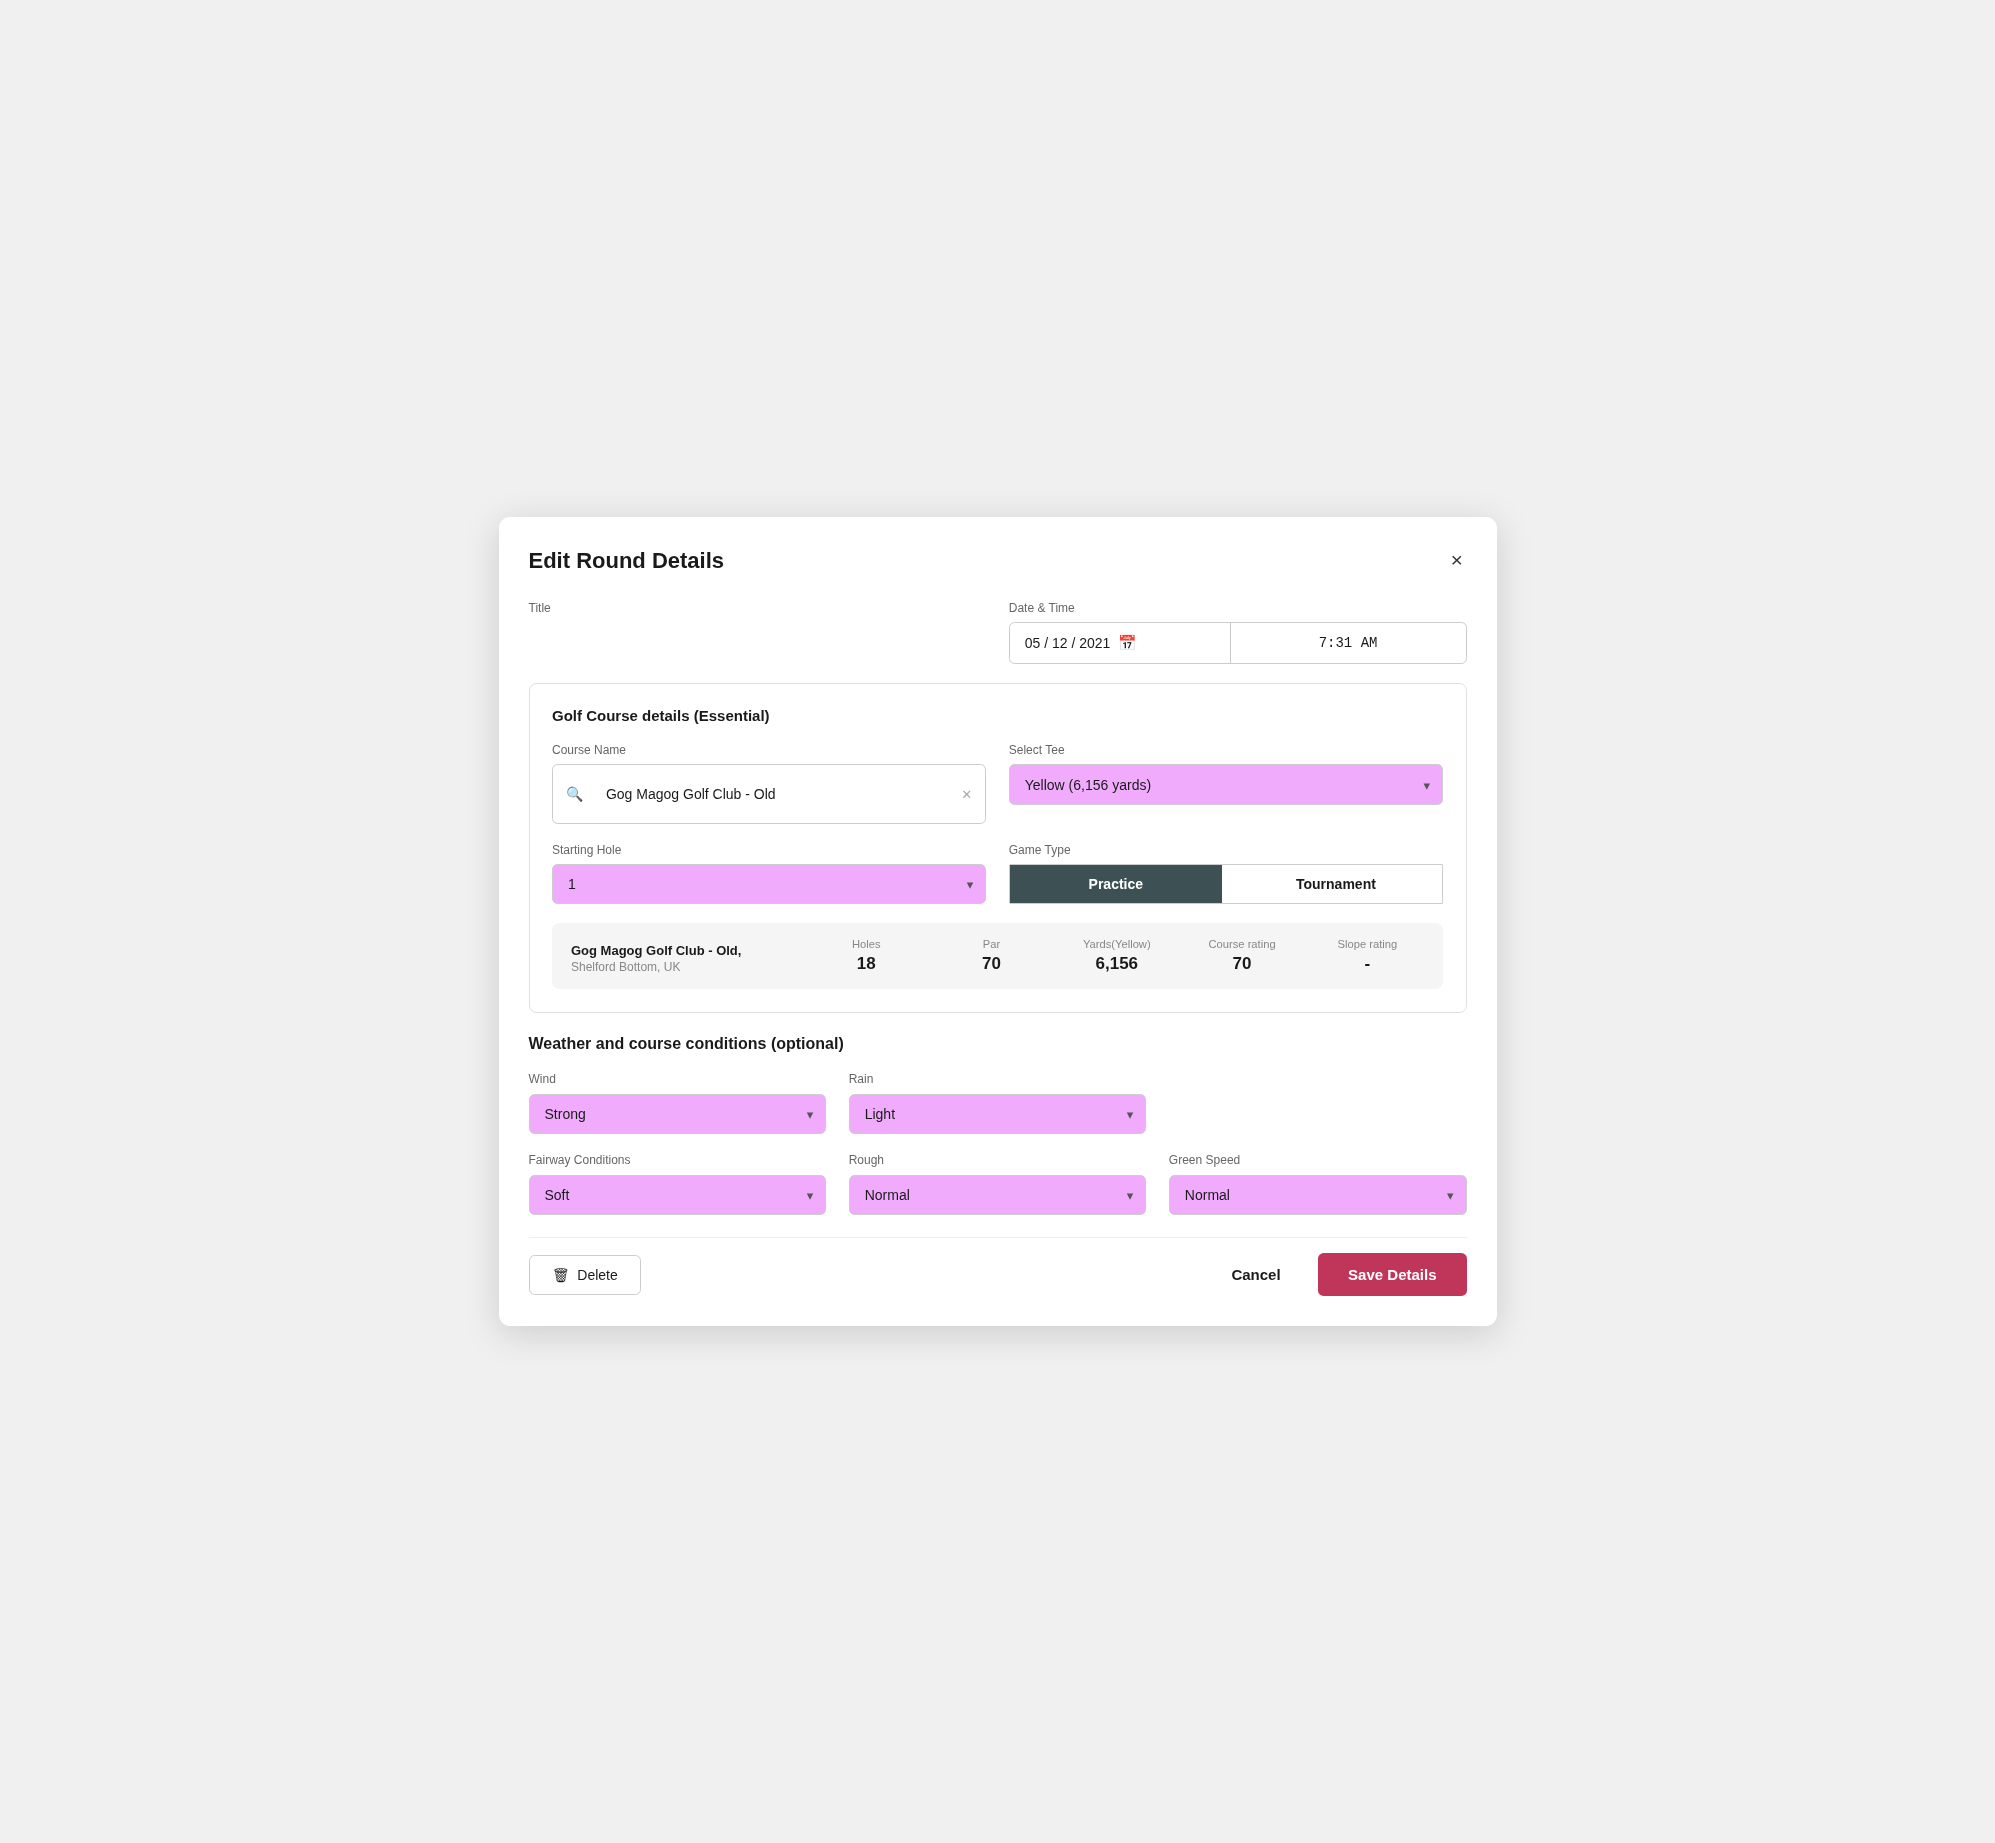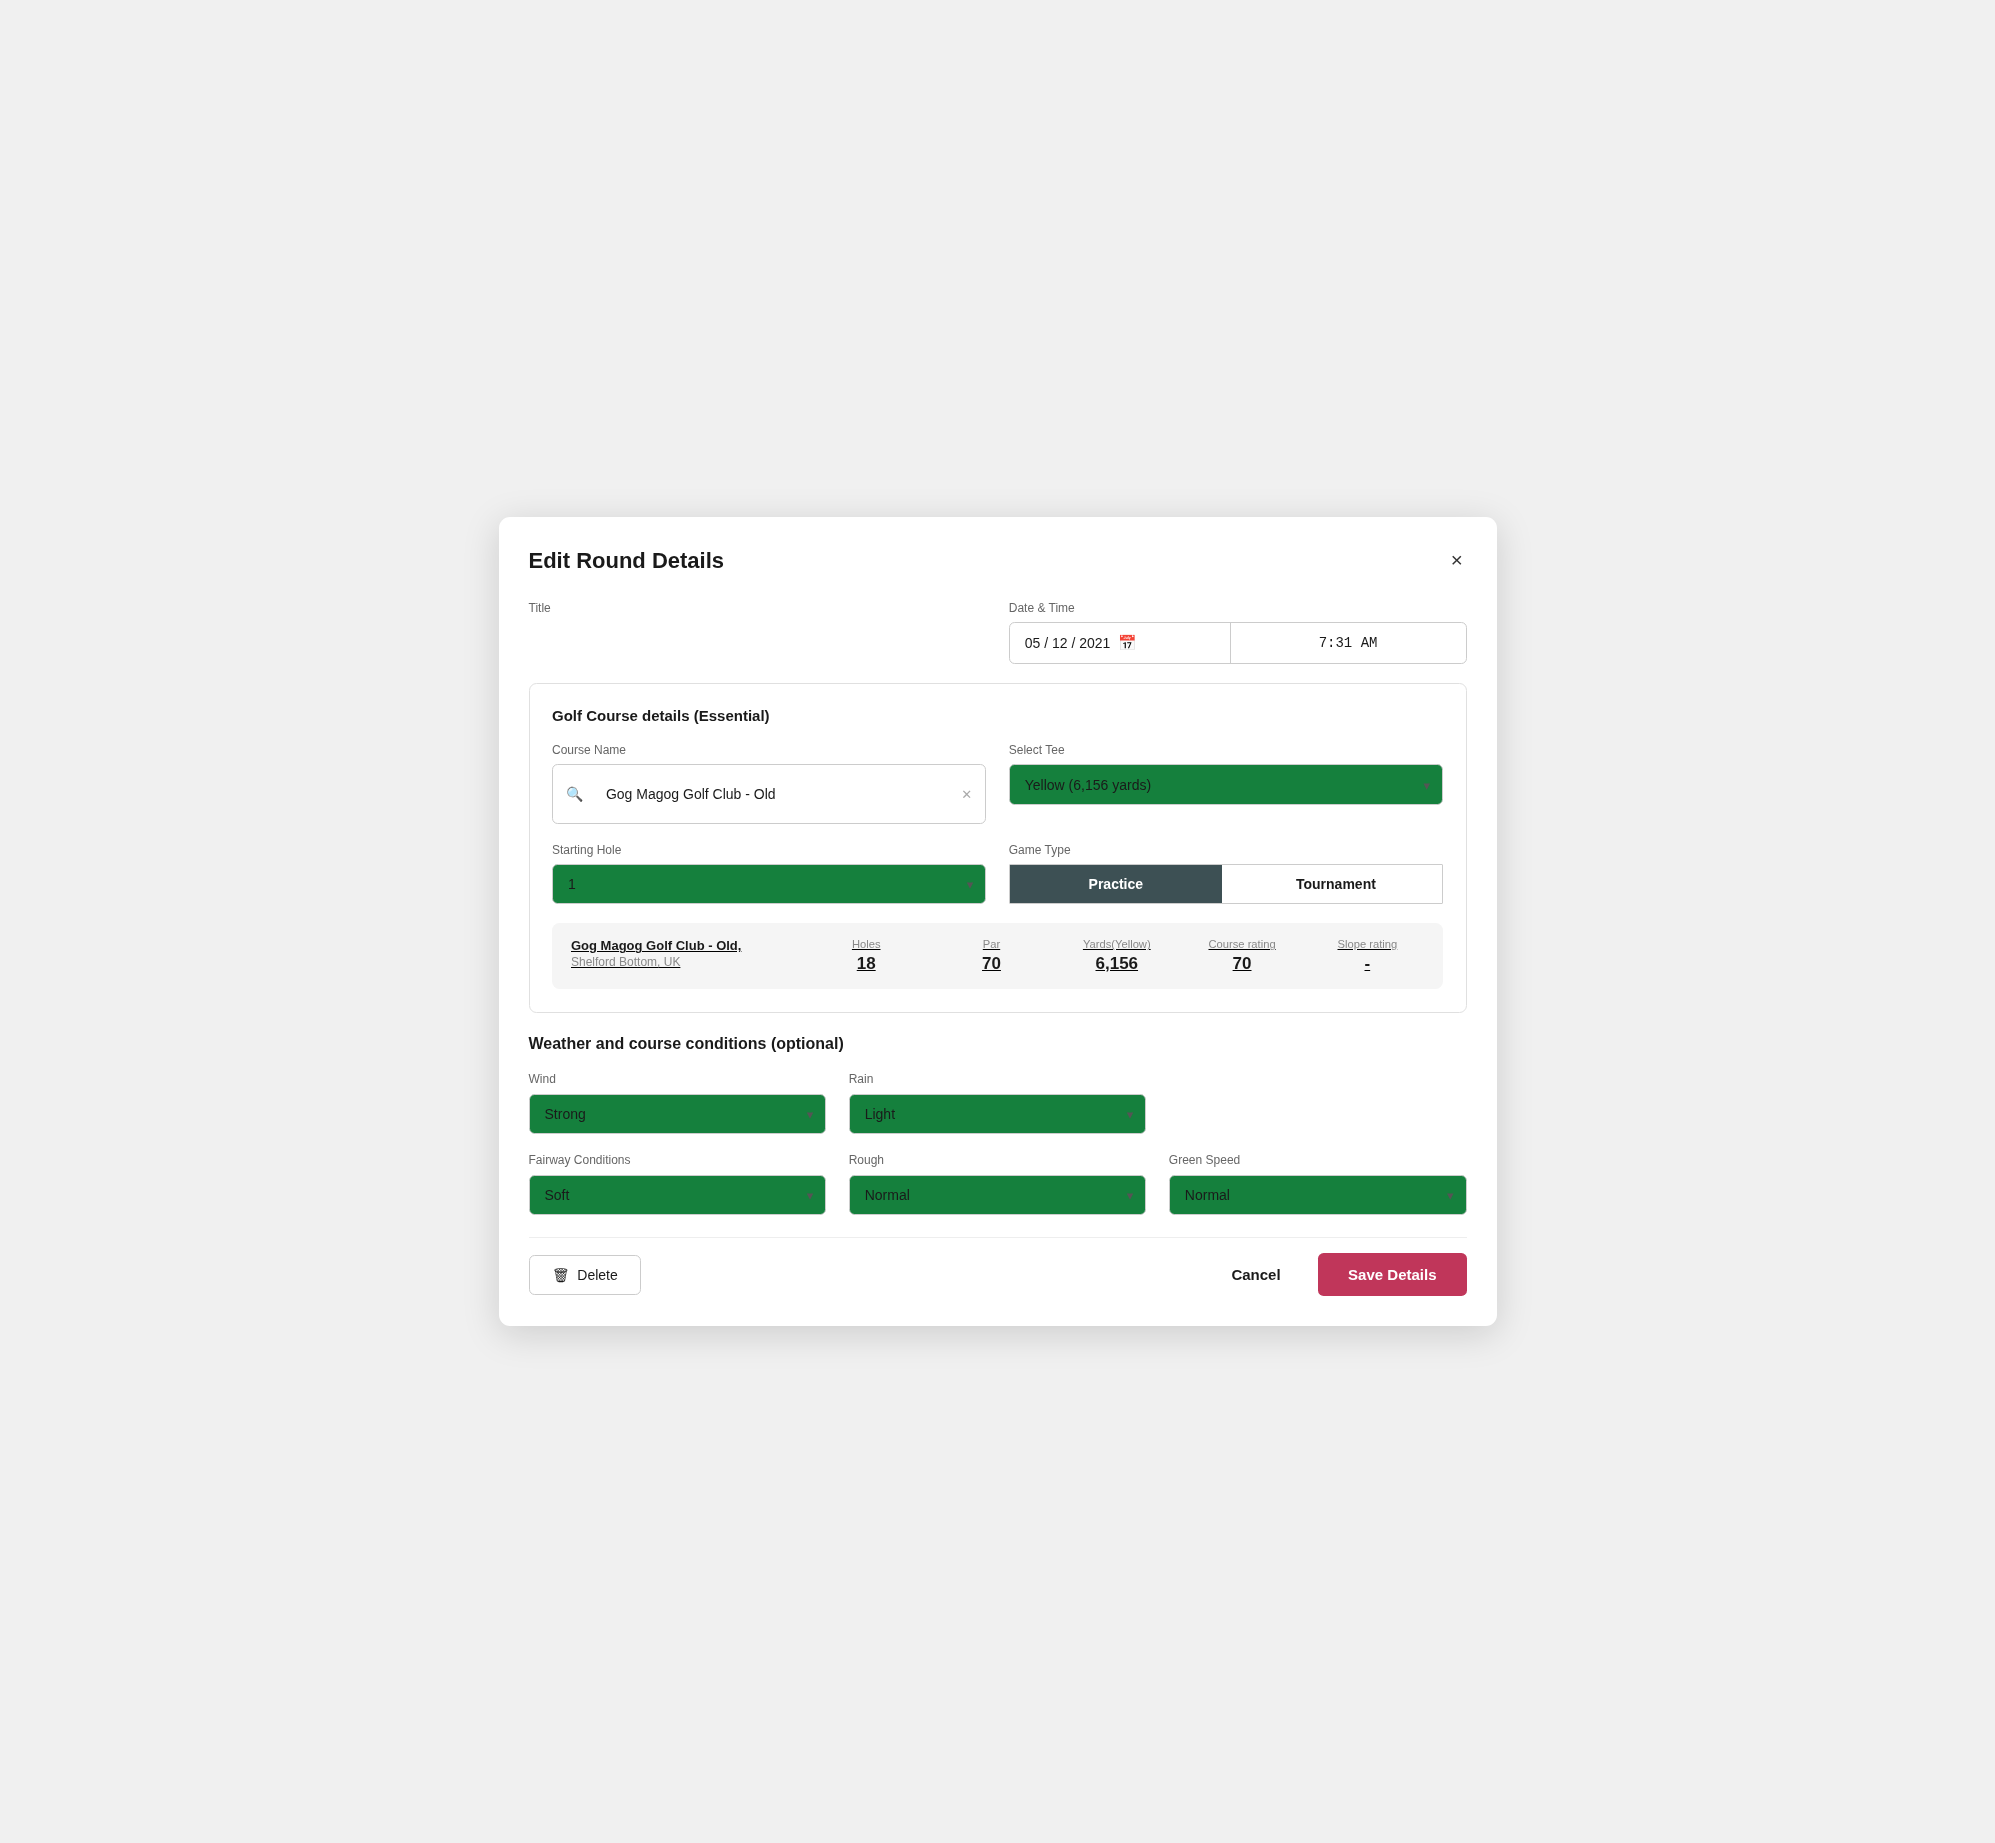--- a/index.html
+++ b/index.html
@@ -136,21 +136,21 @@
       cursor: pointer;
       font-size: 13px;
     }
     select {
       border: 1.4px solid #ccc;
       border-radius: 5.6px;
       padding: 11.2px 15px;
       font-size: 14px;
       color: #1a1a1a;
       appearance: none;
-      background: #15803d;
+      background: #f0abfc;
       outline: none;
       width: 100%;
       cursor: pointer;
     }
     .select-wrap {
       position: relative;
     }
     .select-wrap::after {
       content: '▾';
       position: absolute;
@@ -183,24 +183,23 @@
     }
     .toggle-btn.inactive {
       background: #fff;
       color: #1a1a1a;
     }
     .course-info-row {
       background: #f5f5f5;
       border-radius: 7.5px;
       padding: 15px 19px;
       display: flex;
-      align-items: flex-start;
+      align-items: flex-end;
       gap: 12px;
       margin-top: 15px;
-      text-decoration: underline;
     }
     .course-info-name {
       flex: 2;
     }
     .course-info-name .name {
       font-size: 13px;
       font-weight: 700;
       color: #1a1a1a;
     }
     .course-info-name .location {

